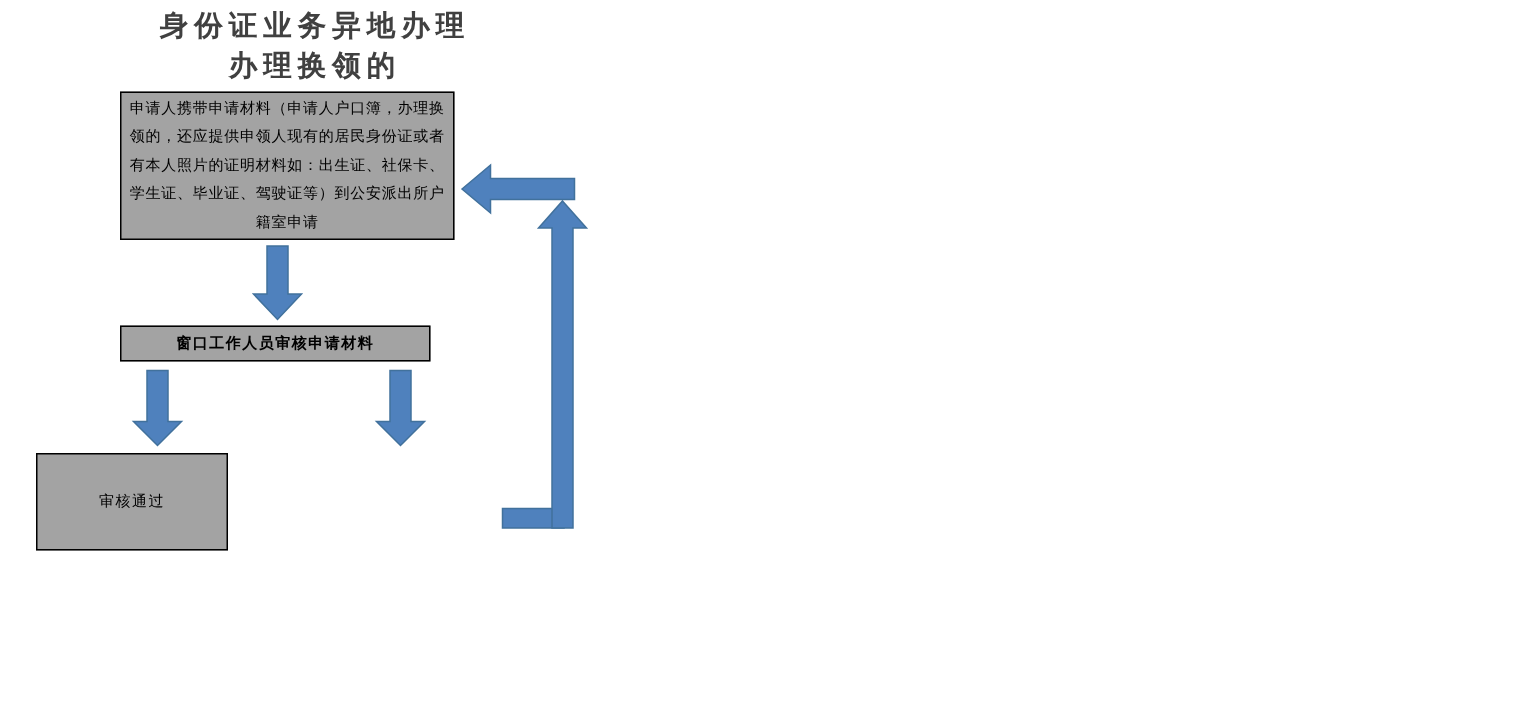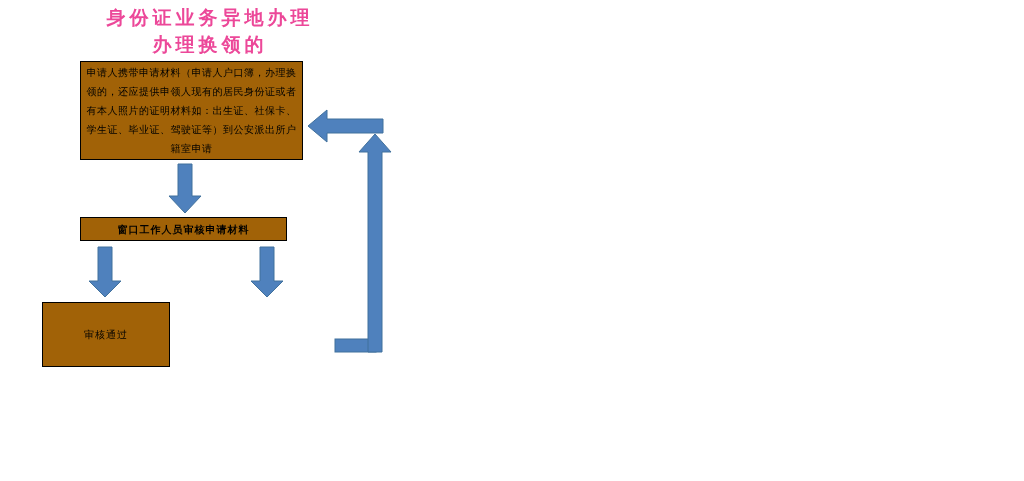--- a/index.html
+++ b/index.html
@@ -14,46 +14,46 @@
     width: 1024px; height: 481px;
     background: #ffffff;
   }
   .title {
     position: absolute;
     left: 30px; top: 4px; width: 360px;
     text-align: center;
     font-weight: bold;
     font-size: 19px;
     letter-spacing: 4px;
-    color: #ec4899;
+    color: #404040;
     line-height: 27px;
   }
   .box {
     position: absolute;
-    background: #a16207;
+    background: #a3a3a3;
     border: 1px solid #000000;
     color: #000000;
     display: flex;
     flex-direction: column;
     justify-content: center;
     text-align: center;
   }
   .box-text {
     font-size: 10px;
     line-height: 19px;
     letter-spacing: 1px;
     color: #000000;
   }
   .box-application {
     left: 80px; top: 61px; width: 223px; height: 99px;
     padding: 2px 4px;
   }
   .box-application .box-text { letter-spacing: 0.5px; }
   .box-review  { left: 80px;  top: 217px; width: 207px; height: 24px; font-weight: bold; }
-  .box-pass    { left: 42px;  top: 302px; width: 128px; height: 65px; }
+  .box-pass    { left: 24px;  top: 302px; width: 128px; height: 65px; }
   .box-fail    { left: 220px; top: 301px; width: 115px; height: 69px; }
   .box-pass .box-text, .box-fail .box-text { line-height: 20px; }
   .arrows {
     position: absolute;
     left: 0; top: 0;
     width: 1024px; height: 481px;
     pointer-events: none;
   }
   .arrows polygon, .arrows rect {
     stroke: #41719c;

